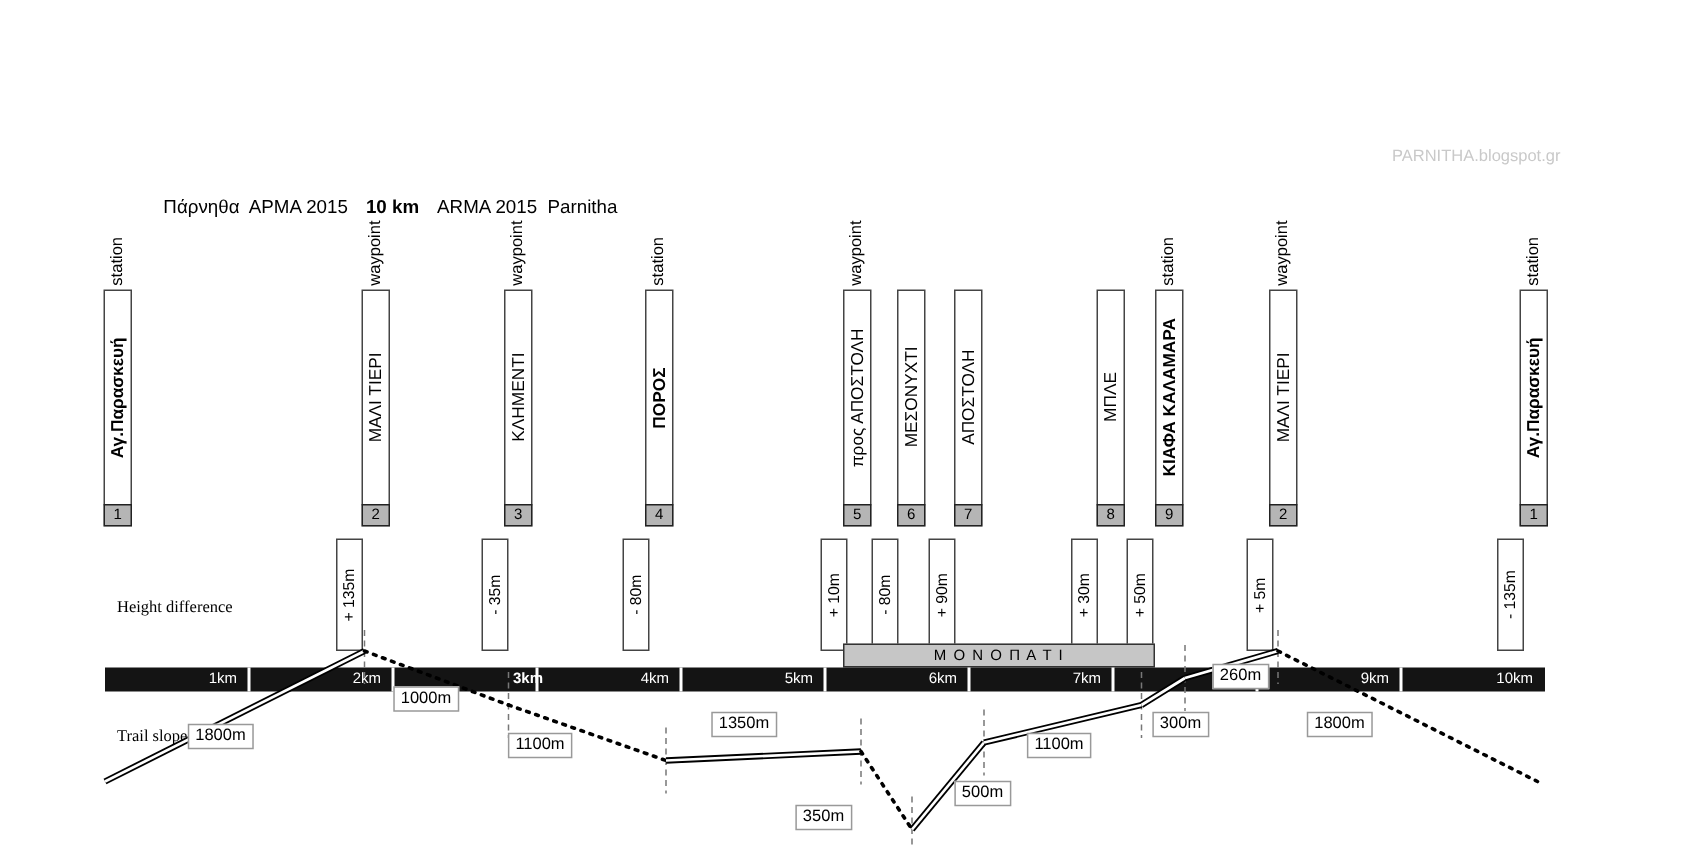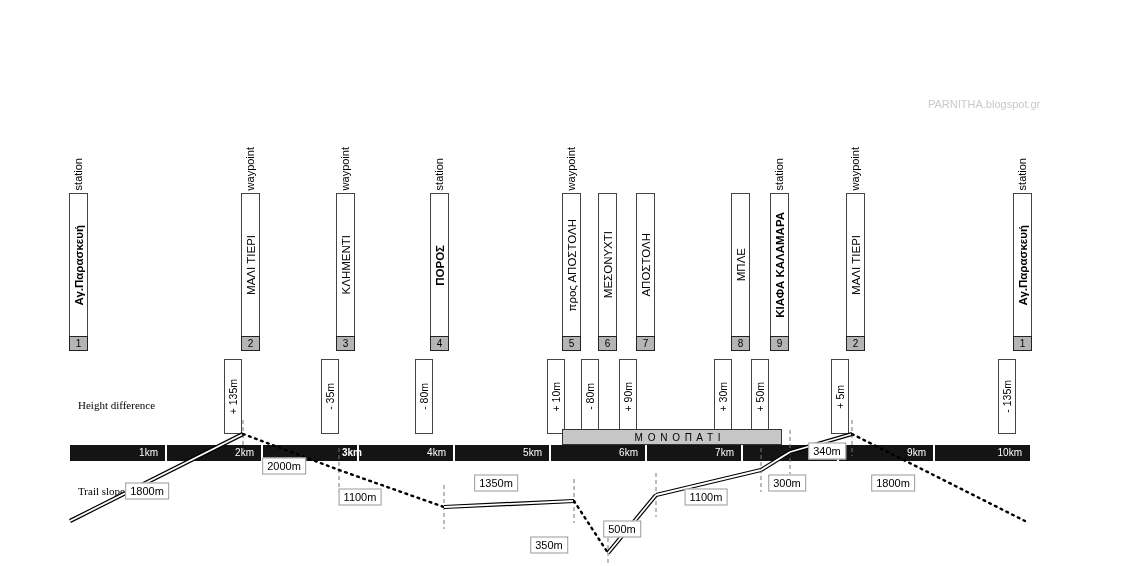--- a/index.html
+++ b/index.html
@@ -10,35 +10,38 @@
   .bold{font-weight:bold;}
   .title{font-size:12.5px;white-space:pre;}
   .title span{margin-right:12px;}
   .watermark{font-size:11px;}
   .typelabel{display:flex;align-items:flex-end;justify-content:center;font-size:11px;}
   .namebox{border:1px solid #444;background:#fff;display:flex;align-items:center;justify-content:center;font-size:11.5px;}
   .numbox{border:1px solid #222;display:flex;align-items:center;justify-content:center;font-size:10px;}
   .hbox{border:1px solid #444;background:#fff;display:flex;align-items:center;justify-content:center;font-size:10.5px;}
   .seclabel{font-size:11px;font-family:Liberation Serif, serif;}
   .monopati{border:1px solid #333;display:flex;align-items:center;justify-content:center;
-            font-size:10px;letter-spacing:1px;padding-left:12px;}
+            font-size:10px;letter-spacing:1px;}
   .kmbar{position:absolute;}
   .kmlabel{position:absolute;top:2px;color:#fff;font-size:10px;text-align:right;}
   .kmtick{position:absolute;top:0;bottom:0;width:2px;background:#fff;}
   .slope-label{position:absolute;transform:translate(-50%,-50%);border:1px solid #999;background:#fff;
                font-size:11px;padding:0px 4px;white-space:nowrap;line-height:15px;}
   svg{position:absolute;left:0;top:0;pointer-events:none;}
 </style>
 </head>
 <body>
 
 <div id="page">
 
   <div class="abs watermark" style="left:928px;top:50px;color:#c9c9c9;">PARNITHA.blogspot.gr</div>
 
+  <div class="abs title" style="left:95px;top:69px;">
+    <span>Πάρνηθα  ΑΡΜΑ 2015</span><span class="bold">10 km</span><span>ARMA 2015  Parnitha</span>
+  </div>
 
   <div class="abs seclabel" style="left:78px;top:351px;">Height difference</div>
   <div class="abs seclabel" style="left:78px;top:437px;">Trail slope</div>
 
   <div id="stations-layer">
       <div class="abs typelabel" style="left: 66px; top: 90px; width: 24px; height: 52px;">
         <span class="rot">station</span>
       </div>
       <div class="abs namebox" style="left: 69px; top: 145px; width: 17px; height: 142px;">
         <span class="rot bold">Αγ.Παρασκευή</span>
@@ -187,24 +190,24 @@
       <line x1="656" y1="495" x2="761" y2="470" stroke="#ffffff" stroke-width="1.8"></line>
       <line x1="761" y1="470" x2="790" y2="452" stroke="#000000" stroke-width="4.2"></line>
       <line x1="761" y1="470" x2="790" y2="452" stroke="#ffffff" stroke-width="1.8"></line>
       <line x1="790" y1="452" x2="852" y2="434" stroke="#000000" stroke-width="4.2"></line>
       <line x1="790" y1="452" x2="852" y2="434" stroke="#ffffff" stroke-width="1.8"></line>
       <line x1="852" y1="434" x2="1025" y2="521" stroke="#000000" stroke-width="2.4" stroke-dasharray="1.8 4.6" stroke-linecap="round"></line>
     </svg>
 
   <div id="slope-labels-layer">
       <div class="slope-label" style="left: 147px; top: 491px;">1800m</div>
-      <div class="slope-label" style="left: 284px; top: 466px;">2000m</div>
+      <div class="slope-label" style="left: 284px; top: 466px;">1000m</div>
       <div class="slope-label" style="left: 360px; top: 497px;">1100m</div>
       <div class="slope-label" style="left: 496px; top: 483px;">1350m</div>
       <div class="slope-label" style="left: 549px; top: 545px;">350m</div>
-      <div class="slope-label" style="left: 622px; top: 529px;">500m</div>
+      <div class="slope-label" style="left: 655px; top: 529px;">500m</div>
       <div class="slope-label" style="left: 706px; top: 497px;">1100m</div>
       <div class="slope-label" style="left: 787px; top: 483px;">300m</div>
-      <div class="slope-label" style="left: 827px; top: 451px;">340m</div>
+      <div class="slope-label" style="left: 827px; top: 451px;">260m</div>
       <div class="slope-label" style="left: 893px; top: 483px;">1800m</div>
     </div>
 
 </div>
 
 </body></html>

